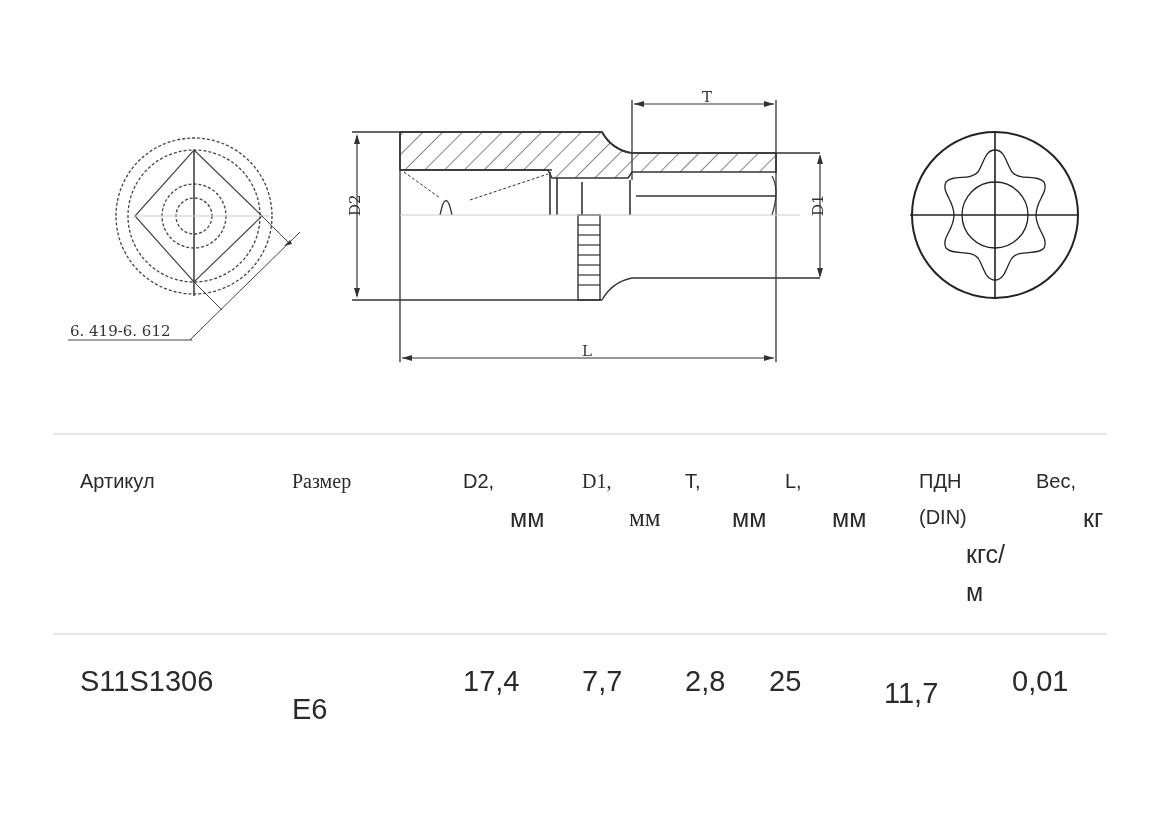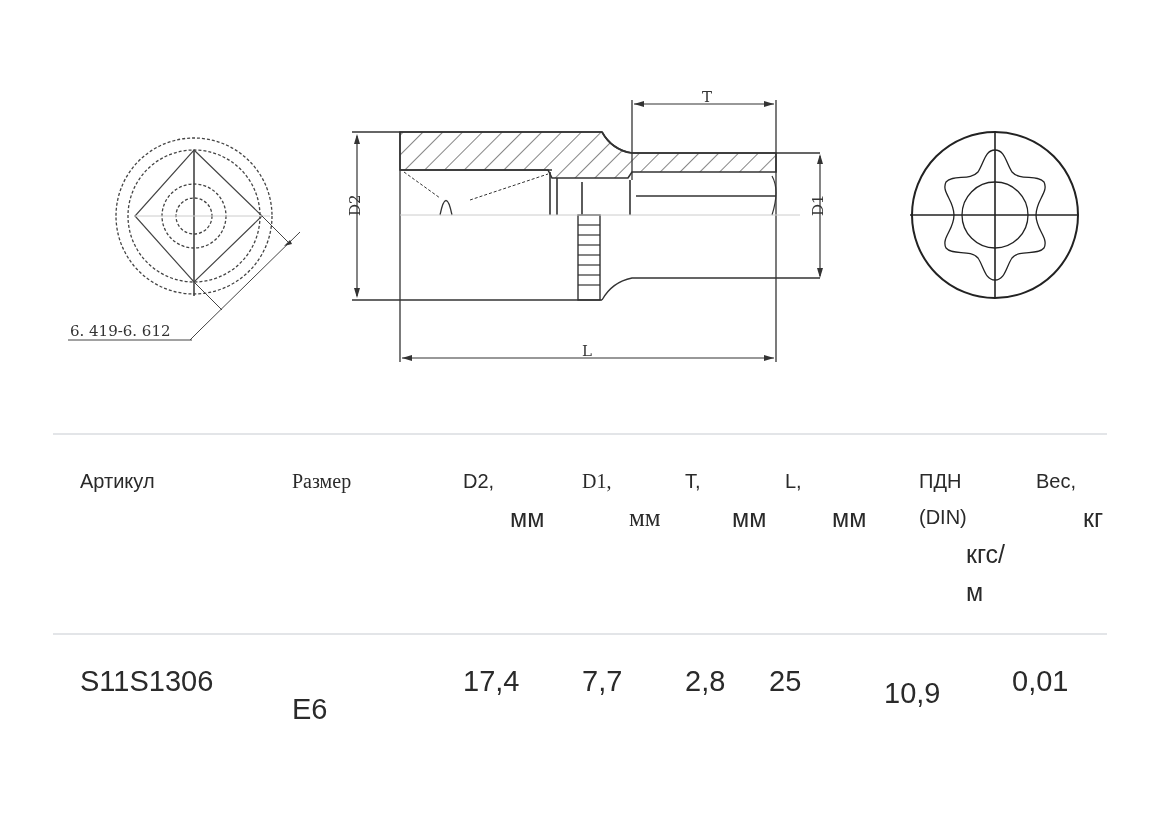--- a/index.html
+++ b/index.html
@@ -149,16 +149,16 @@
 
   <div class="rule" style="top:200px;"></div>
 
   <div>
     <div class="cell" style="left:27px; top:230px;">S11S1306</div>
     <div class="cell" style="left:239px; top:230px;margin-top:28px;">E6</div>
     <div class="cell" style="left:410px; top:230px;">17,4</div>
     <div class="cell" style="left:529px; top:230px;">7,7</div>
     <div class="cell" style="left:632px; top:230px;">2,8</div>
     <div class="cell" style="left:716px; top:230px;">25</div>
-    <div class="cell" style="left:831px; top:242px;">10,9</div>
+    <div class="cell" style="left:831px; top:242px;">11,7</div>
     <div class="cell" style="left:959px; top:230px;">0,01</div>
   </div>
 </div>
 
 </body></html>

